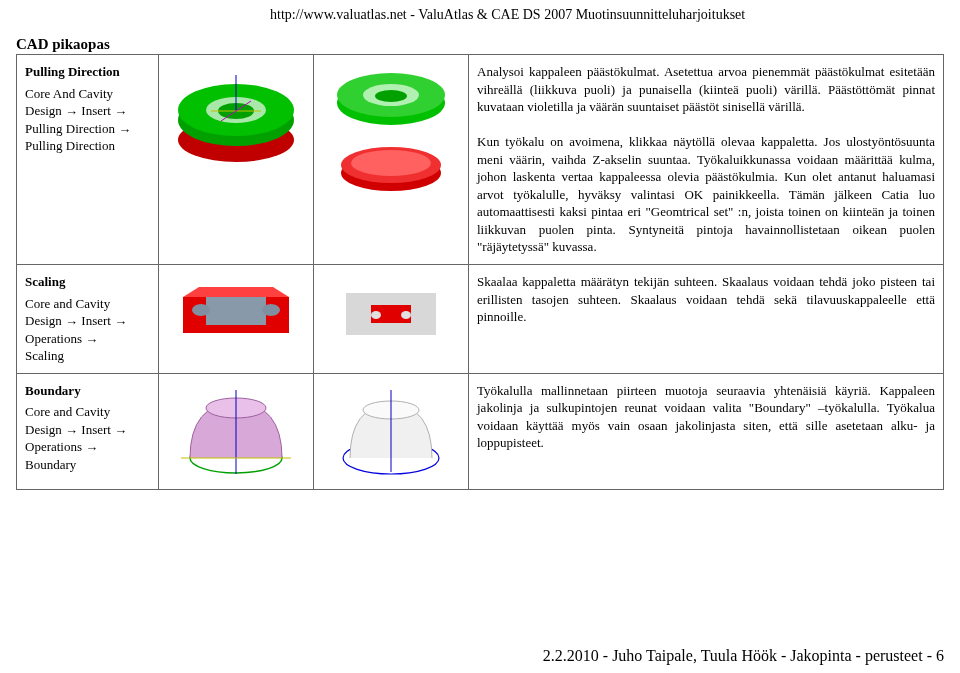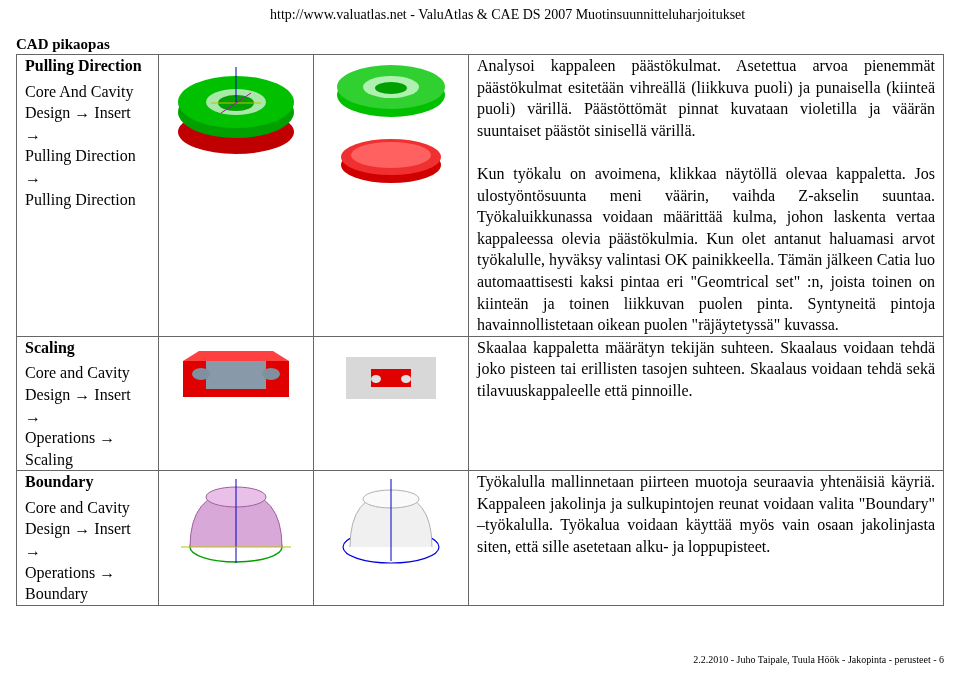--- a/index.html
+++ b/index.html
@@ -30,35 +30,35 @@
   .main-table {
     position: absolute;
     top: 54px;
     left: 16px;
     width: 928px;
     border-collapse: collapse;
   }
   .main-table td {
     border: 1px solid #666;
     vertical-align: top;
-    padding: 0 8px;
-    font-size: 16px;
+    padding: 8px 8px;
+    font-size: 13px;
     line-height: 1.35;
   }
   .col-left { width: 125px; }
   .col-img1 { width: 138px; text-align:center; }
   .col-img2 { width: 138px; text-align:center; }
   .col-right { width: auto; text-align: justify; margin-left: 40px; }
   .section-title { font-weight: bold; margin-bottom: 4px; display:block;}
   .arrow::after { content: " \2192"; }
   .footer {
     position: absolute;
     bottom: 8px;
     right: 16px;
-    font-size: 10px;
+    font-size: 16px;
   }
   
   .fig { display:block; margin:2px auto; }
 </style>
 </head>
 <body>
 
 <div class="url-header">http://www.valuatlas.net - ValuAtlas &amp; CAE DS 2007 Muotinsuunnitteluharjoitukset</div>
 <div class="page-title">CAD pikaopas</div>
 

